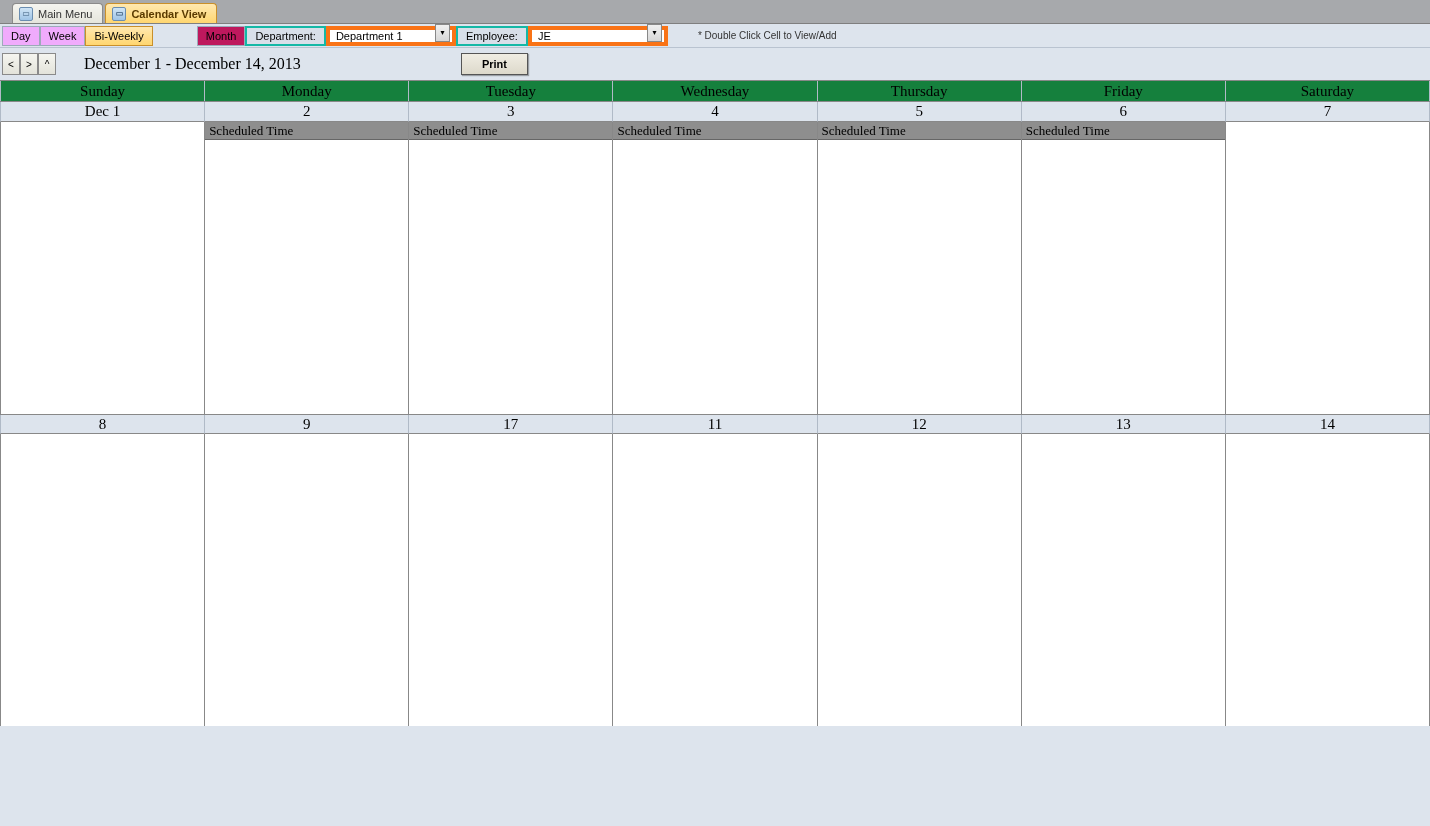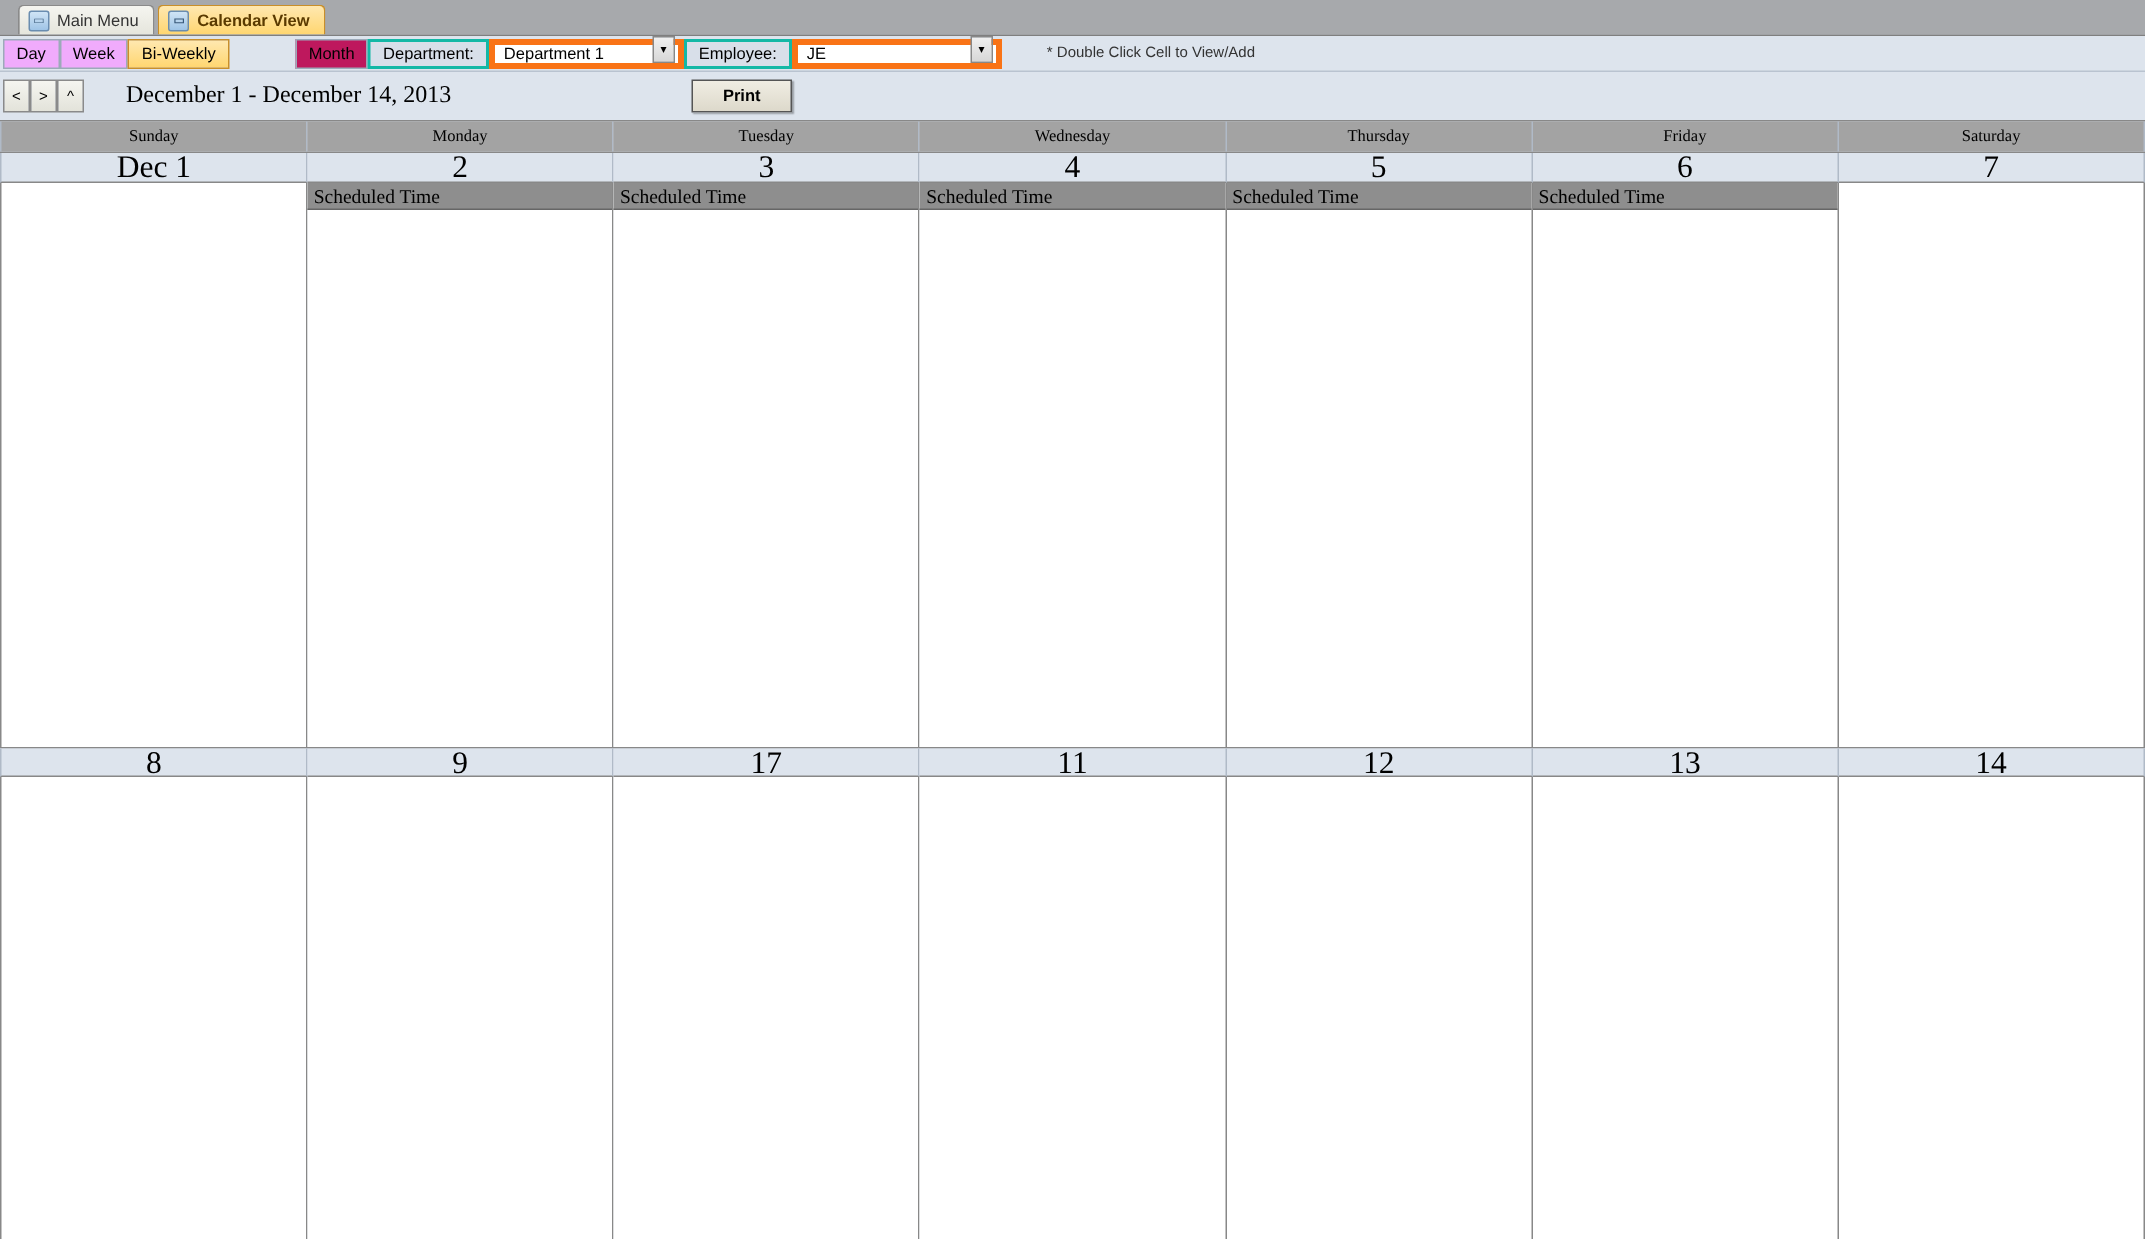--- a/index.html
+++ b/index.html
@@ -155,48 +155,48 @@
   font-weight: bold;
 }
 .day-headers {
   display: flex;
   height: 22px;
   border-top: 1px solid #888;
   border-bottom: 1px solid #888;
 }
 .day-hdr {
   flex: 1;
-  background: #a3a3a3;
+  background: #15803d;
   border-right: 1px solid #b0bac7;
   display: flex;
   align-items: center;
   justify-content: center;
   font-family: "Times New Roman", serif;
-  font-size: 11px;
+  font-size: 15px;
 }
 .day-hdr:first-child { border-left: 1px solid #b0bac7; }
 .week-dates {
   display: flex;
   height: 20px;
 }
 .date-cell {
   flex: 1;
   background: #dde4ed;
   border-right: 1px solid #b0bac7;
   border-bottom: 1px solid #888;
   display: flex;
   align-items: center;
   justify-content: center;
   font-family: "Times New Roman", serif;
-  font-size: 21px;
+  font-size: 15px;
 }
 .date-cell:first-child { border-left: 1px solid #b0bac7; }
 .week-body {
   display: flex;
-  height: 376px;
+  height: 292px;
 }
 .day-col {
   flex: 1;
   background: #fff;
   border-right: 1px solid #888;
   display: flex;
   flex-direction: column;
 }
 .day-col:first-child { border-left: 1px solid #888; }
 .sched-hdr {

